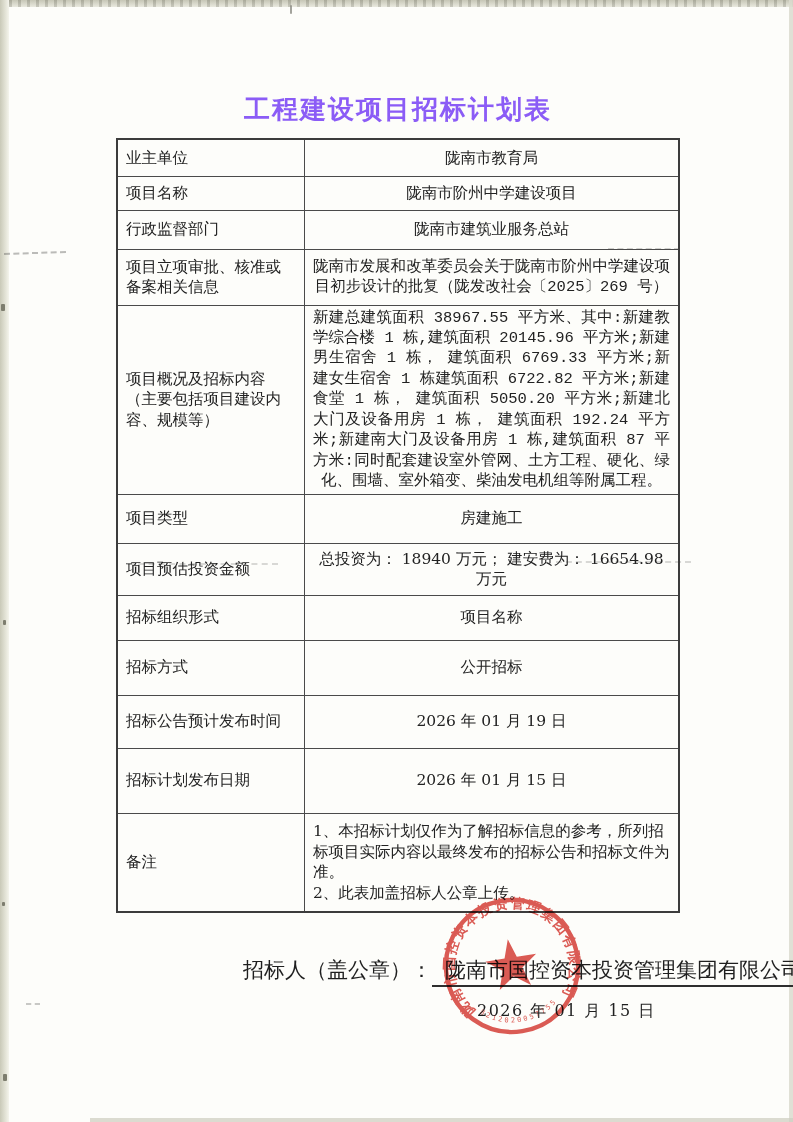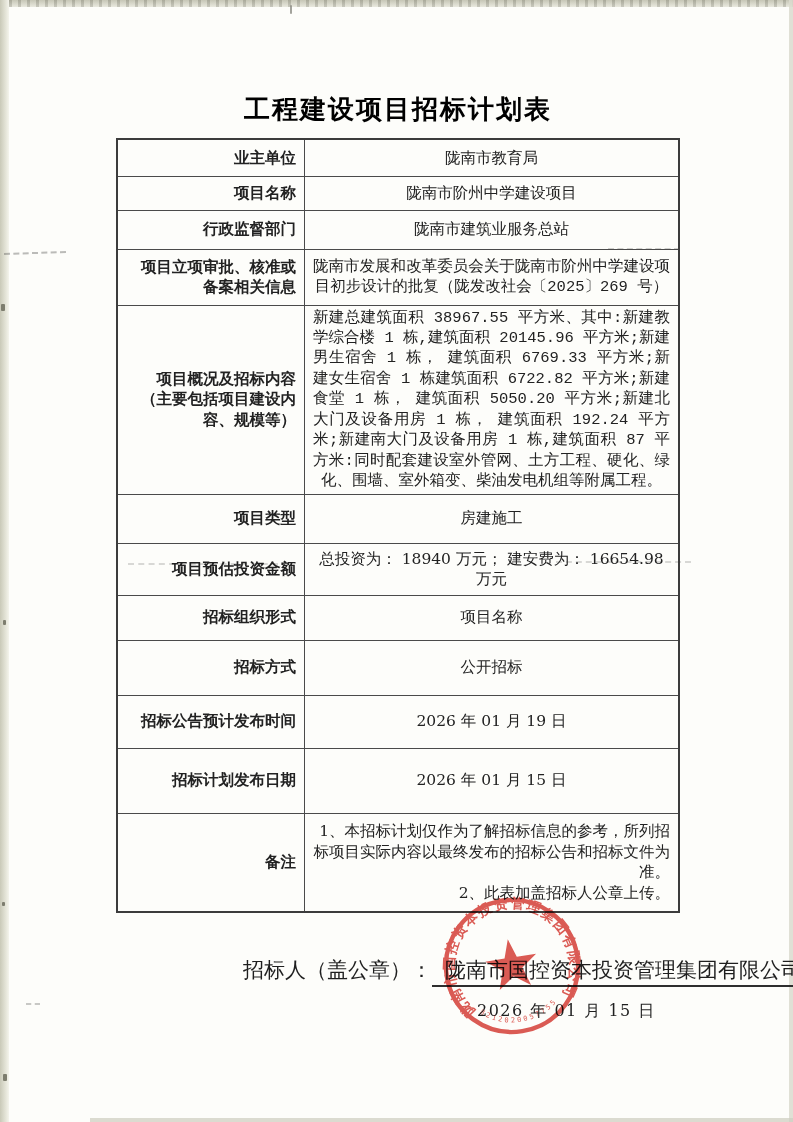--- a/index.html
+++ b/index.html
@@ -29,37 +29,37 @@
   .sm1{left:4px;top:252px;width:62px;transform:rotate(-2deg);}
   .sm2{left:608px;top:248px;width:72px;opacity:.7;}
   .sm3{left:128px;top:563px;width:150px;opacity:.55;}
   .sm4{left:556px;top:561px;width:135px;opacity:.55;}
   .sm5{left:26px;top:1003px;width:14px;opacity:.8;}
 
   
   .doc-title{
     position:absolute;left:116px;top:92px;width:564px;
     text-align:center;font-size:26px;font-weight:bold;letter-spacing:2px;
-    color:#000000;
+    color:#8b5cf6;
   }
   table.plan{
     position:absolute;left:116px;top:138px;width:564px;
     border-collapse:collapse;table-layout:fixed;
     border:2.4px solid #3c3c3c;
   }
   table.plan td{
     border:1.5px solid #4a4a4a;
     font-size:15.5px;line-height:1.32;
     padding:2px 8px;vertical-align:middle;
     color:#222;
   }
-  td.lbl{width:170px;text-align:right;font-weight:bold;}
+  td.lbl{width:170px;text-align:left;}
   td.val{text-align:center;font-size:16px;}
   td.val-just{text-align:justify;text-align-last:center;font-size:16px;line-height:20px;padding:2px 9px;font-family:Liberation Mono, monospace;}
-  td.val-remark{text-align:right;font-size:16px;line-height:21px;white-space:pre-line;padding:6px 10px;margin-left:24px;}
+  td.val-remark{text-align:left;font-size:16px;line-height:21px;white-space:pre-line;padding:6px 10px;margin-left:24px;}
   tr.r1{height:37px}tr.r2{height:34px}tr.r3{height:34px}tr.r4{height:39px}
   tr.r5{height:56px}tr.r6{height:181px}tr.r7{height:49px}tr.r8{height:52px}
   tr.r9{height:45px}tr.r10{height:55px}tr.r11{height:53px}tr.r12{height:65px}
   tr.r13{height:99px}
 
   .sig-row{position:absolute;left:243px;top:956px;font-size:21px;white-space:nowrap;}
   .sig-name{border-bottom:2px solid #2e2e2e;padding:0 13px 3px 13px;}
   .sig-date{position:absolute;left:477px;top:1001px;font-size:16px;letter-spacing:1.5px;}
 
   

